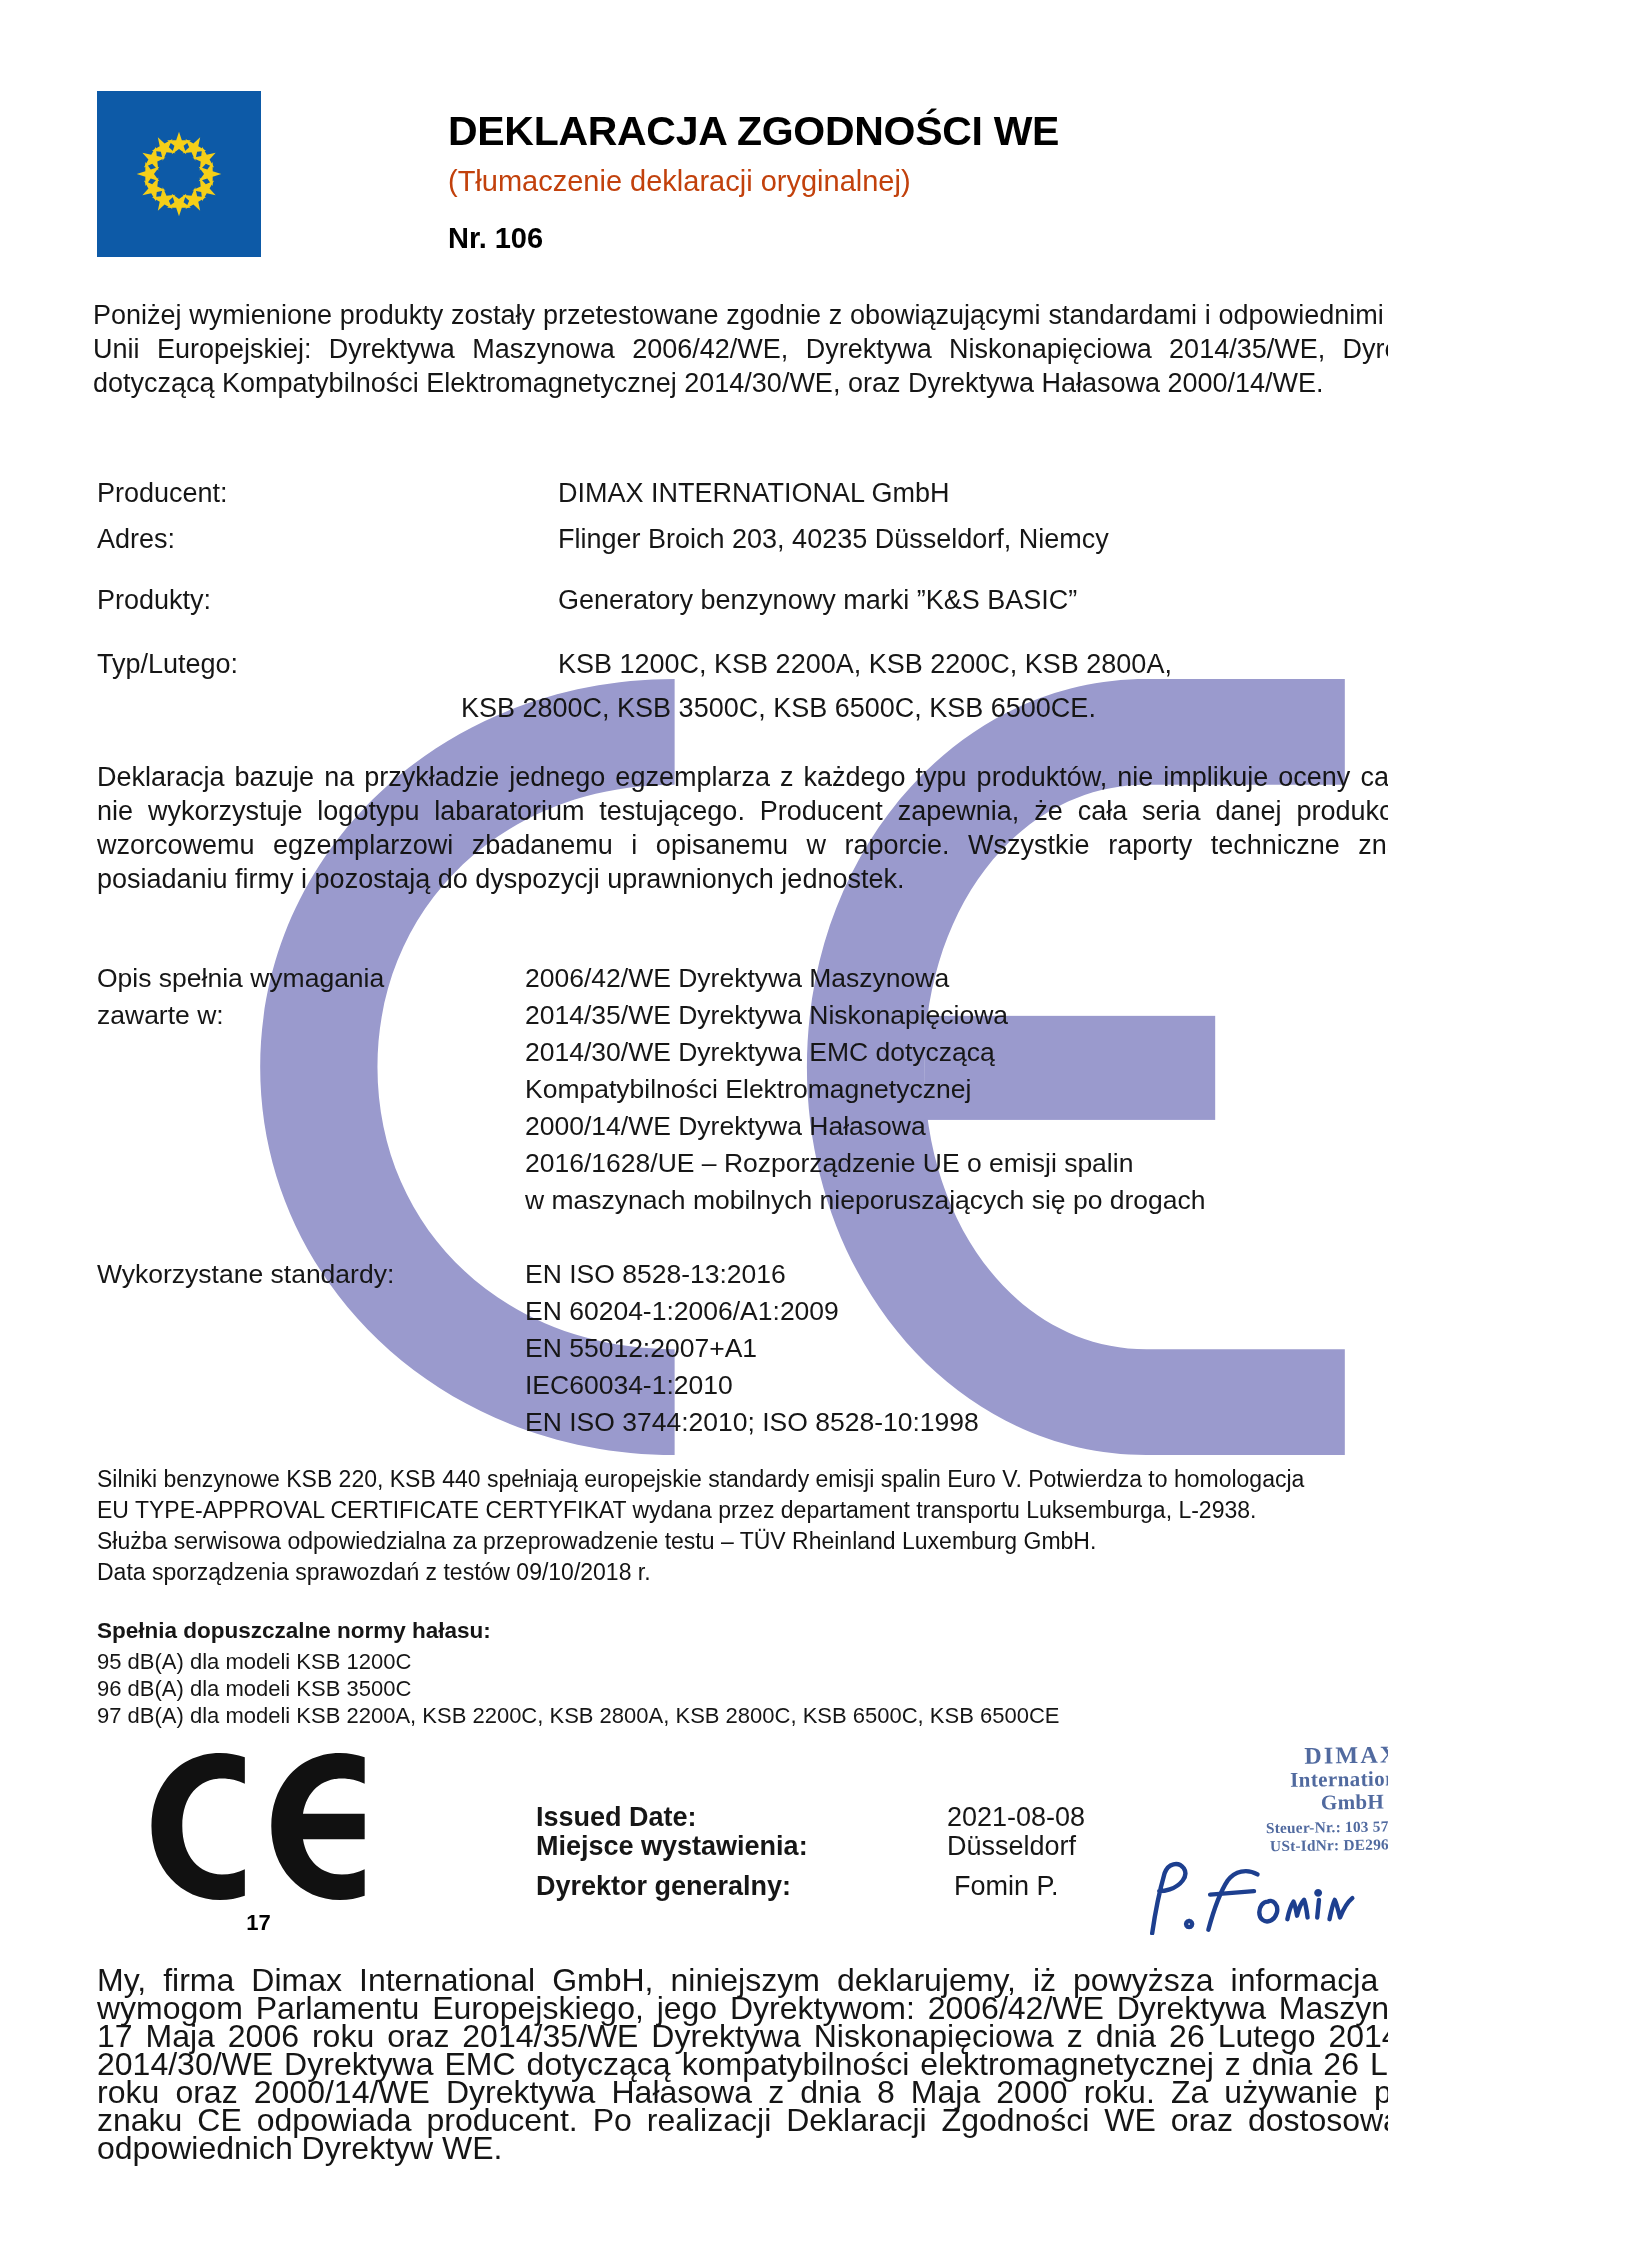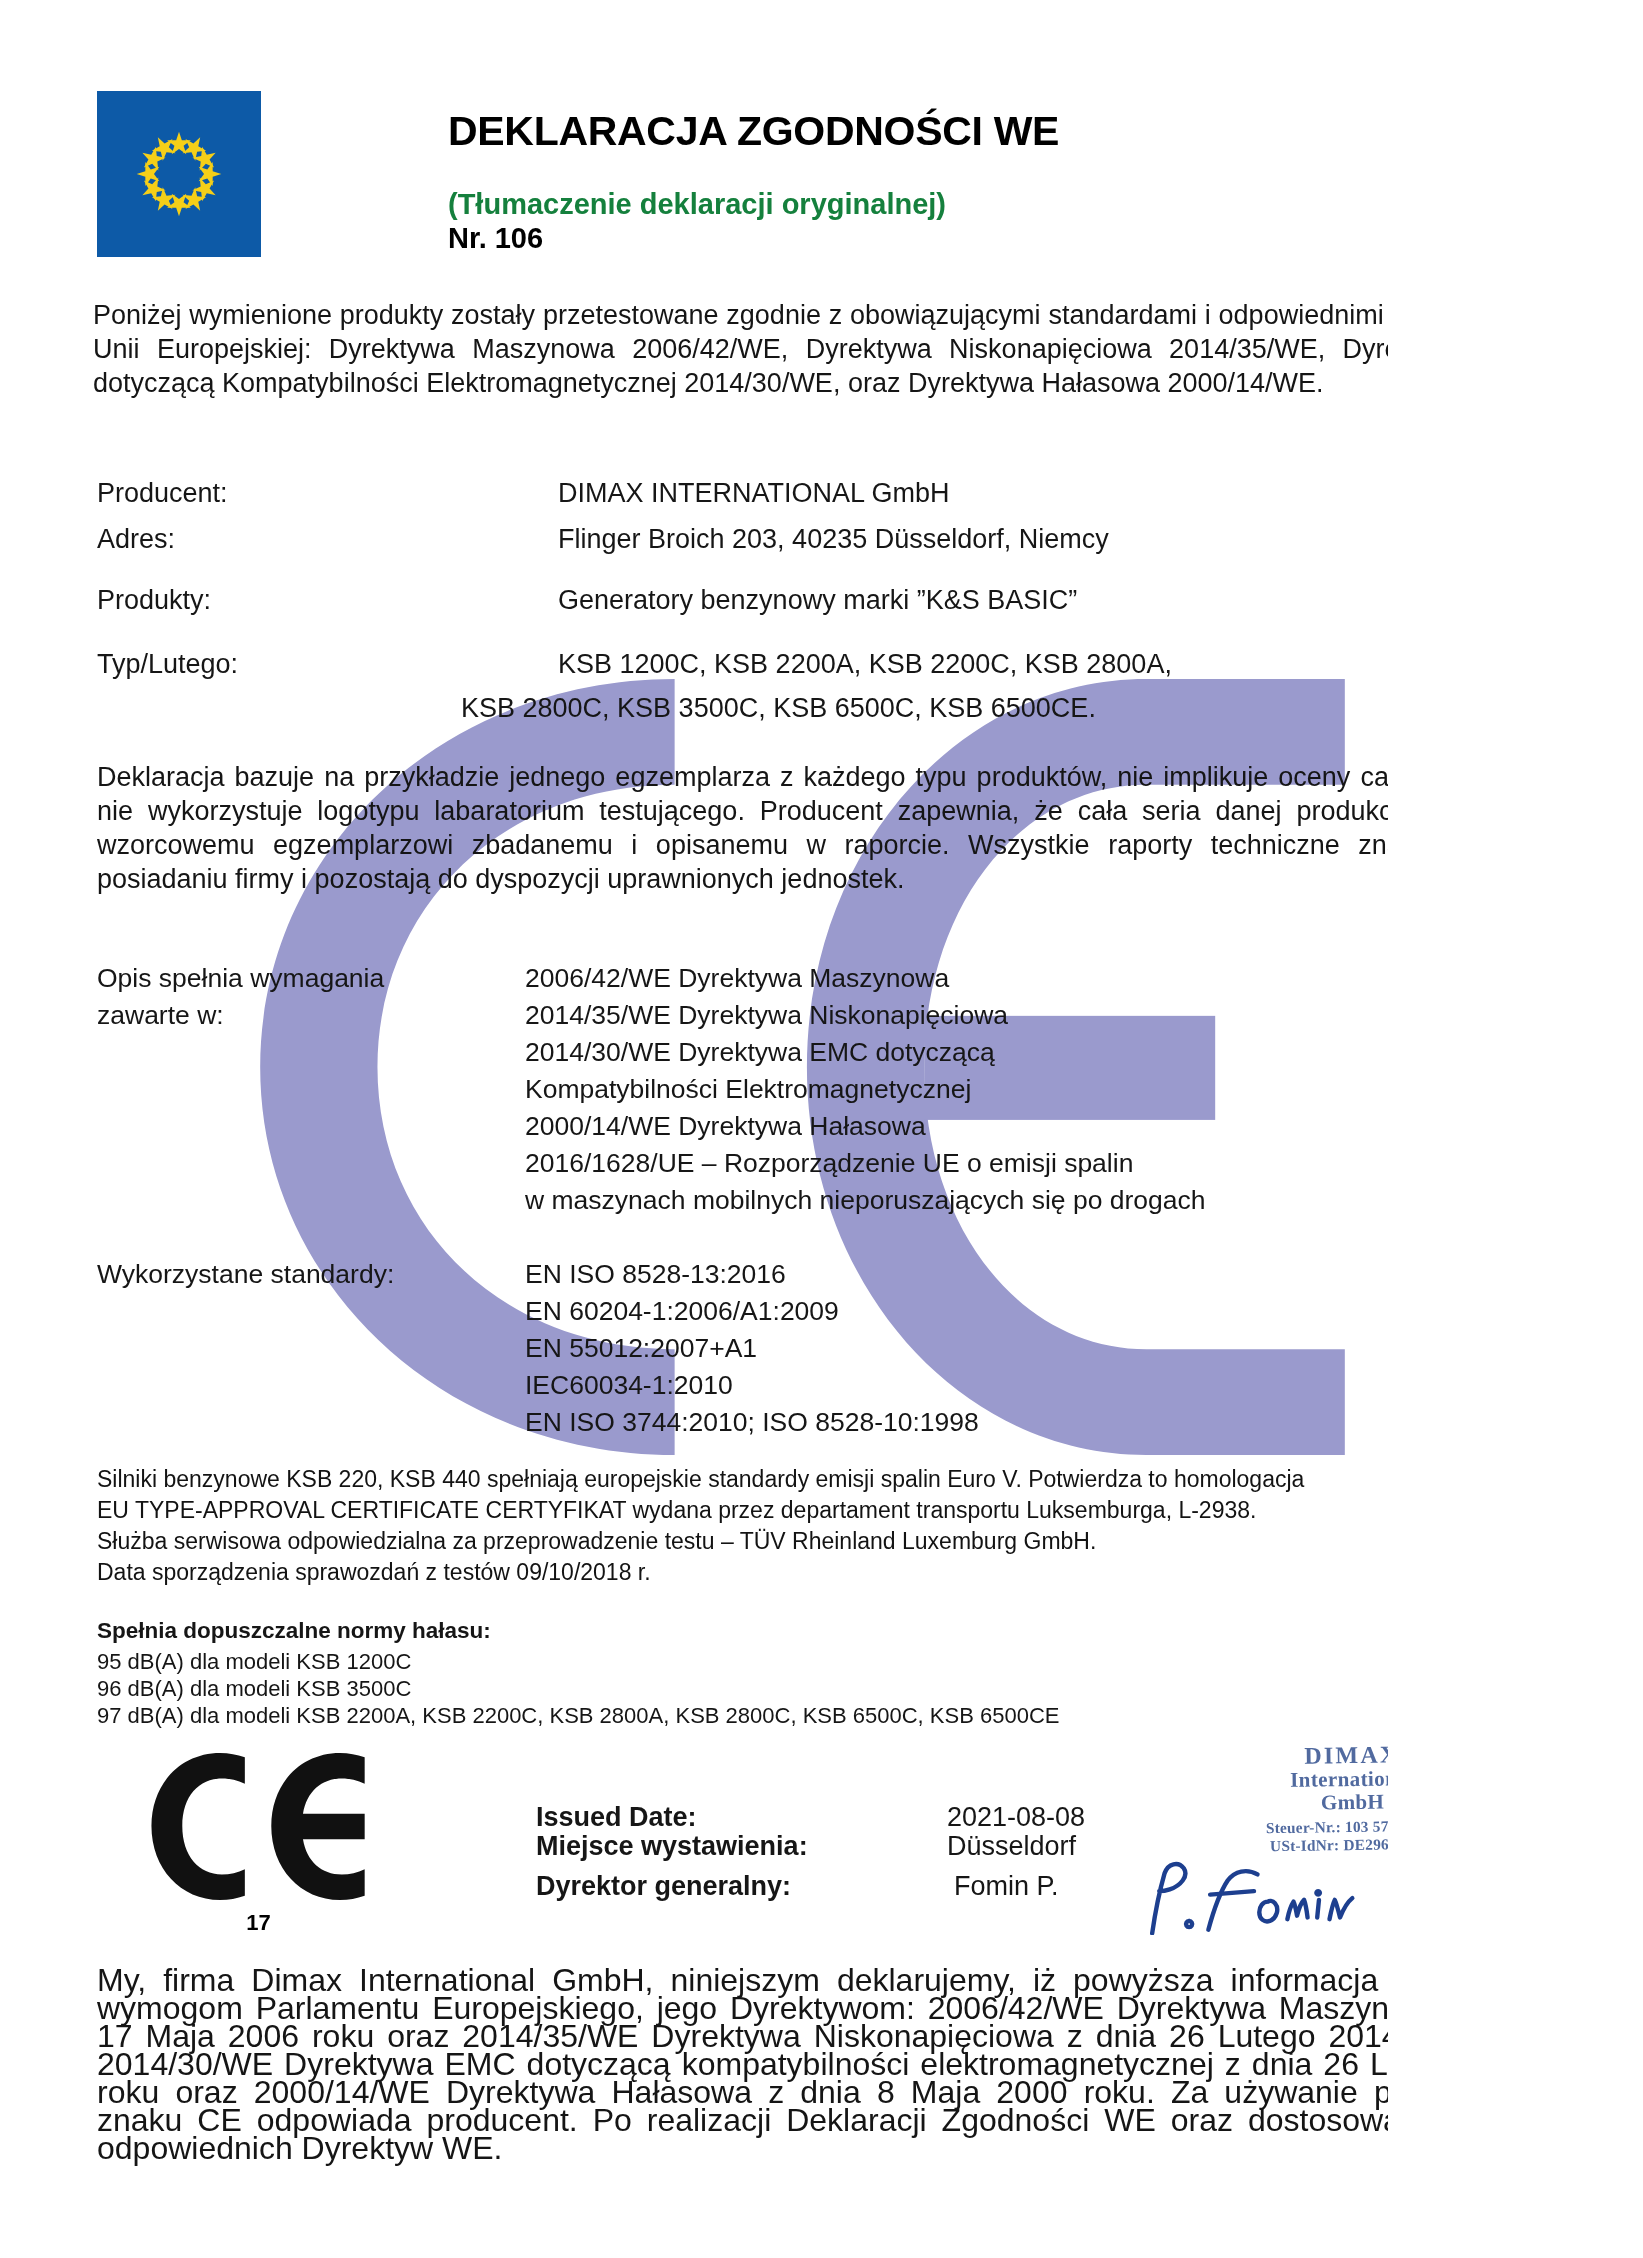--- a/index.html
+++ b/index.html
@@ -62,24 +62,23 @@
     font-weight: 700;
     letter-spacing: -0.3px;
     color: #000;
     white-space: nowrap;
   }
   .doc-subtitle {
     position: absolute;
     left: 448px;
     top: 165px;
     font-size: 29px;
-    font-weight: 700;
-    color: #15803d;
+    font-weight: 400;
+    color: #c2410c;
     white-space: nowrap;
-    margin-top: 23px;
   }
   .doc-number {
     position: absolute;
     left: 448px;
     top: 222px;
     font-size: 29px;
     font-weight: 700;
     color: #000;
   }
 

